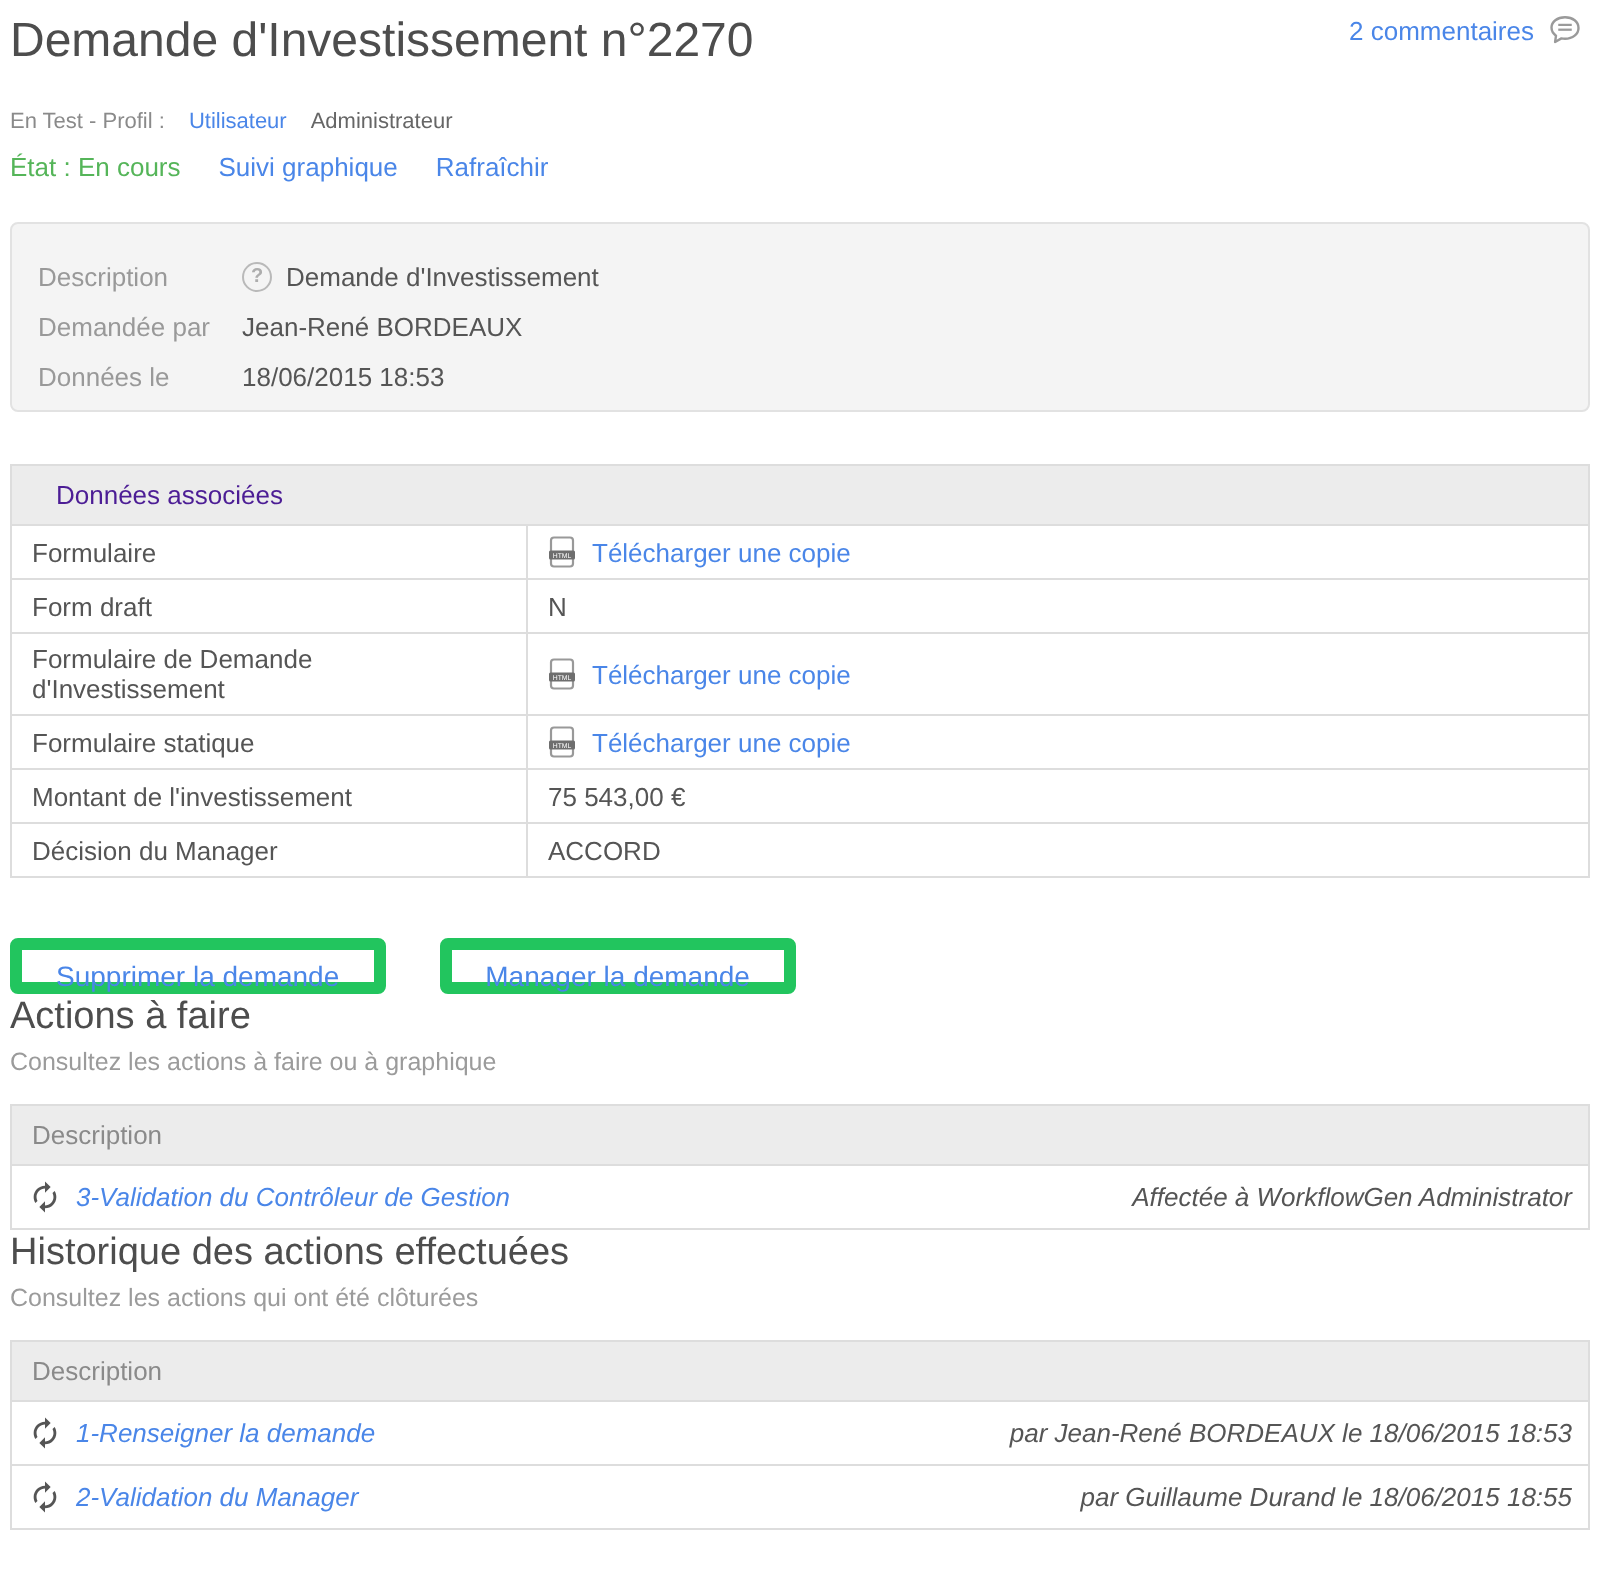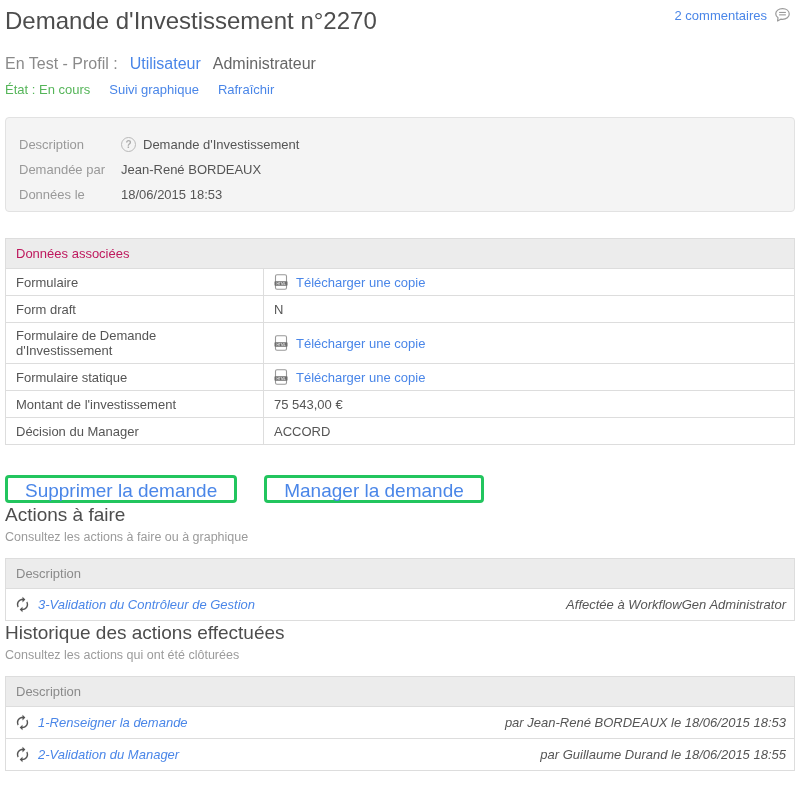--- a/index.html
+++ b/index.html
@@ -12,21 +12,21 @@
   }
   .container { padding: 6px 5px 0 5px; }
 
   
   .header-row { position: relative; }
   .page-title { font-size: 24px; font-weight: 400; color: #4d4d4d; line-height: 30px; }
   .comments { position: absolute; top: 0; right: 3px; display: flex; align-items: center; gap: 6px; }
   .comments a { font-size: 13px; color: #4a86e8; text-decoration: none; }
 
   
-  .meta-line1 { margin-top: 19px; font-size: 16px; color: #8a8a8a; display: flex; gap: 12px; align-items: baseline; }
+  .meta-line1 { margin-top: 19px; font-size: 11px; color: #8a8a8a; display: flex; gap: 12px; align-items: baseline; }
   .meta-line1 .profile-admin { color: #666; }
   .meta-line2 { margin-top: 9px; font-size: 13px; display: flex; gap: 19px; align-items: baseline; }
   .status-green { color: #55b559; }
   a.plain-link { color: #4a86e8; text-decoration: none; cursor: pointer; }
 
   
   .summary-box {
     margin-top: 20px;
     background: #f4f4f4;
     border: 1px solid #e2e2e2;
@@ -47,32 +47,32 @@
 
   
   table.data-table {
     margin-top: 26px;
     width: 790px;
     border-collapse: collapse;
     font-size: 13px;
   }
   table.data-table th, table.data-table td { border: 1px solid #ddd; }
   table.data-table th {
-    background: #ececec; color: #be185d; font-weight: 400;
-    text-align: left; padding: 7px 10px; height: 30px;
+    background: #ececec; color: #4c1d95; font-weight: 400;
+    text-align: left; padding: 7px 22px; height: 30px;
   }
   table.data-table td { padding: 5px 10px; height: 27px; color: #555; }
   td.col-label { width: 258px; }
   td.col-value .cell-inner { display: flex; align-items: center; gap: 8px; }
 
   
   .buttons-row { margin-top: 30px; display: flex; gap: 27px; }
   .action-button {
-    background: #fff; border: 3px solid #22c55e; color: #4a86e8;
-    border-radius: 4px; font-size: 19px;
+    background: #fff; border: 6px solid #22c55e; color: #4a86e8;
+    border-radius: 4px; font-size: 14px;
     padding: 6px 17px; height: 28px; line-height: 14px;
     font-family: "Liberation Sans", sans-serif;
     cursor: pointer;
   }
 
   
   .section-title { font-size: 19px; font-weight: 400; color: #4d4d4d; line-height: 24px; }
   .section-subtitle { margin-top: 3px; font-size: 12.5px; color: #9b9b9b; }
 
   table.action-table {

